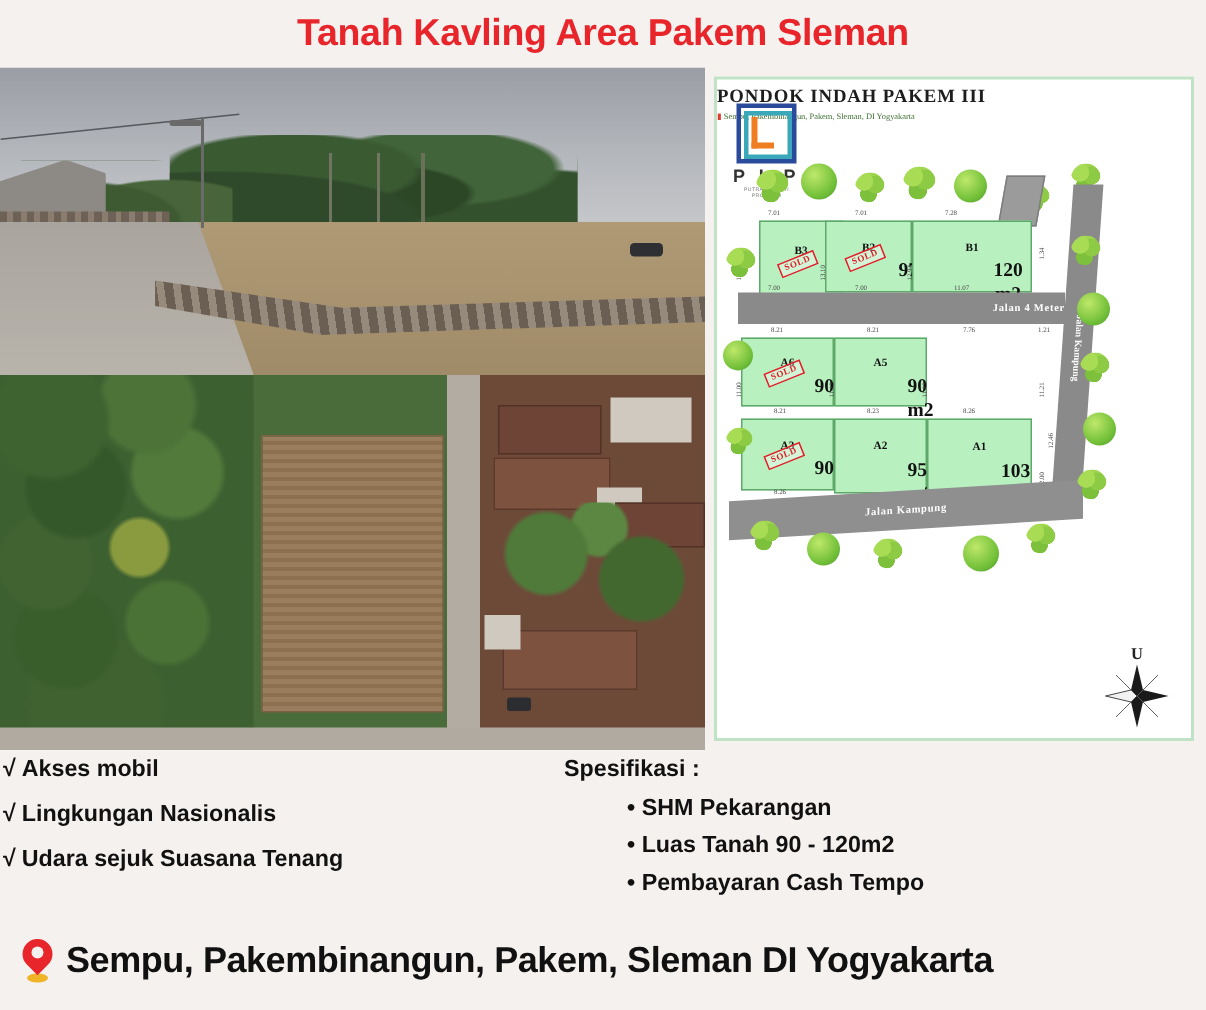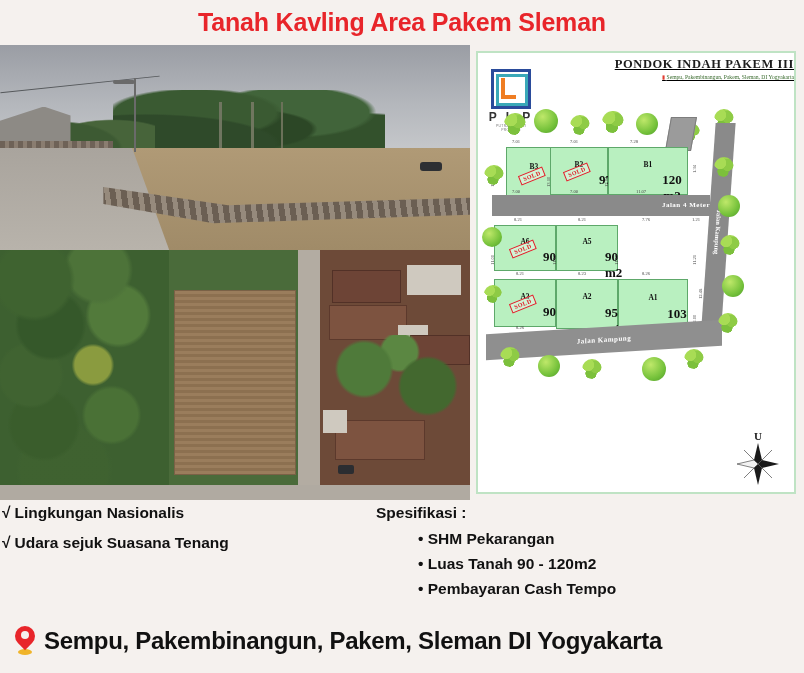--- a/index.html
+++ b/index.html
@@ -159,21 +159,21 @@
     width: 334px; height: 455px;
     padding: 6px 8px 6px 6px;
     display: flex; flex-direction: column;
   }
   .siteplan {
     flex: 1; position: relative;
     background: #ffffff;
     border: 2px solid #bfe3c4;
     overflow: hidden;
   }
-  .sp-header { position: absolute; top: 4px; left: 0; width: 100%; text-align: right; text-decoration: underline; }
+  .sp-header { position: absolute; top: 4px; left: 0; width: 100%; text-align: left; }
   .sp-title {
     font-size: 12.5px; font-weight: bold; color: #1d1d1d;
     letter-spacing: 0.6px; font-family: "Liberation Serif", serif;
   }
   .sp-sub {
     font-size: 5.6px; color: #3a6b2e; margin-top: 2px;
     font-family: "Liberation Serif", serif;
   }
   .sp-sub-pin { color: #e03b2f; }
 
@@ -506,20 +506,23 @@
       </div>
 
     </div>
   </div>
 </div>
 
 <div class="info">
 
   <div class="features">
     <div class="feature">
+      <span class="check">√</span><span>Akses mobil</span>
+    </div>
+    <div class="feature">
       <span class="check">√</span><span>Lingkungan Nasionalis</span>
     </div>
     <div class="feature">
       <span class="check">√</span><span>Udara sejuk Suasana Tenang</span>
     </div>
   </div>
 
   <div class="specs">
     <div class="specs-title">Spesifikasi :</div>
     <div class="spec-item">

